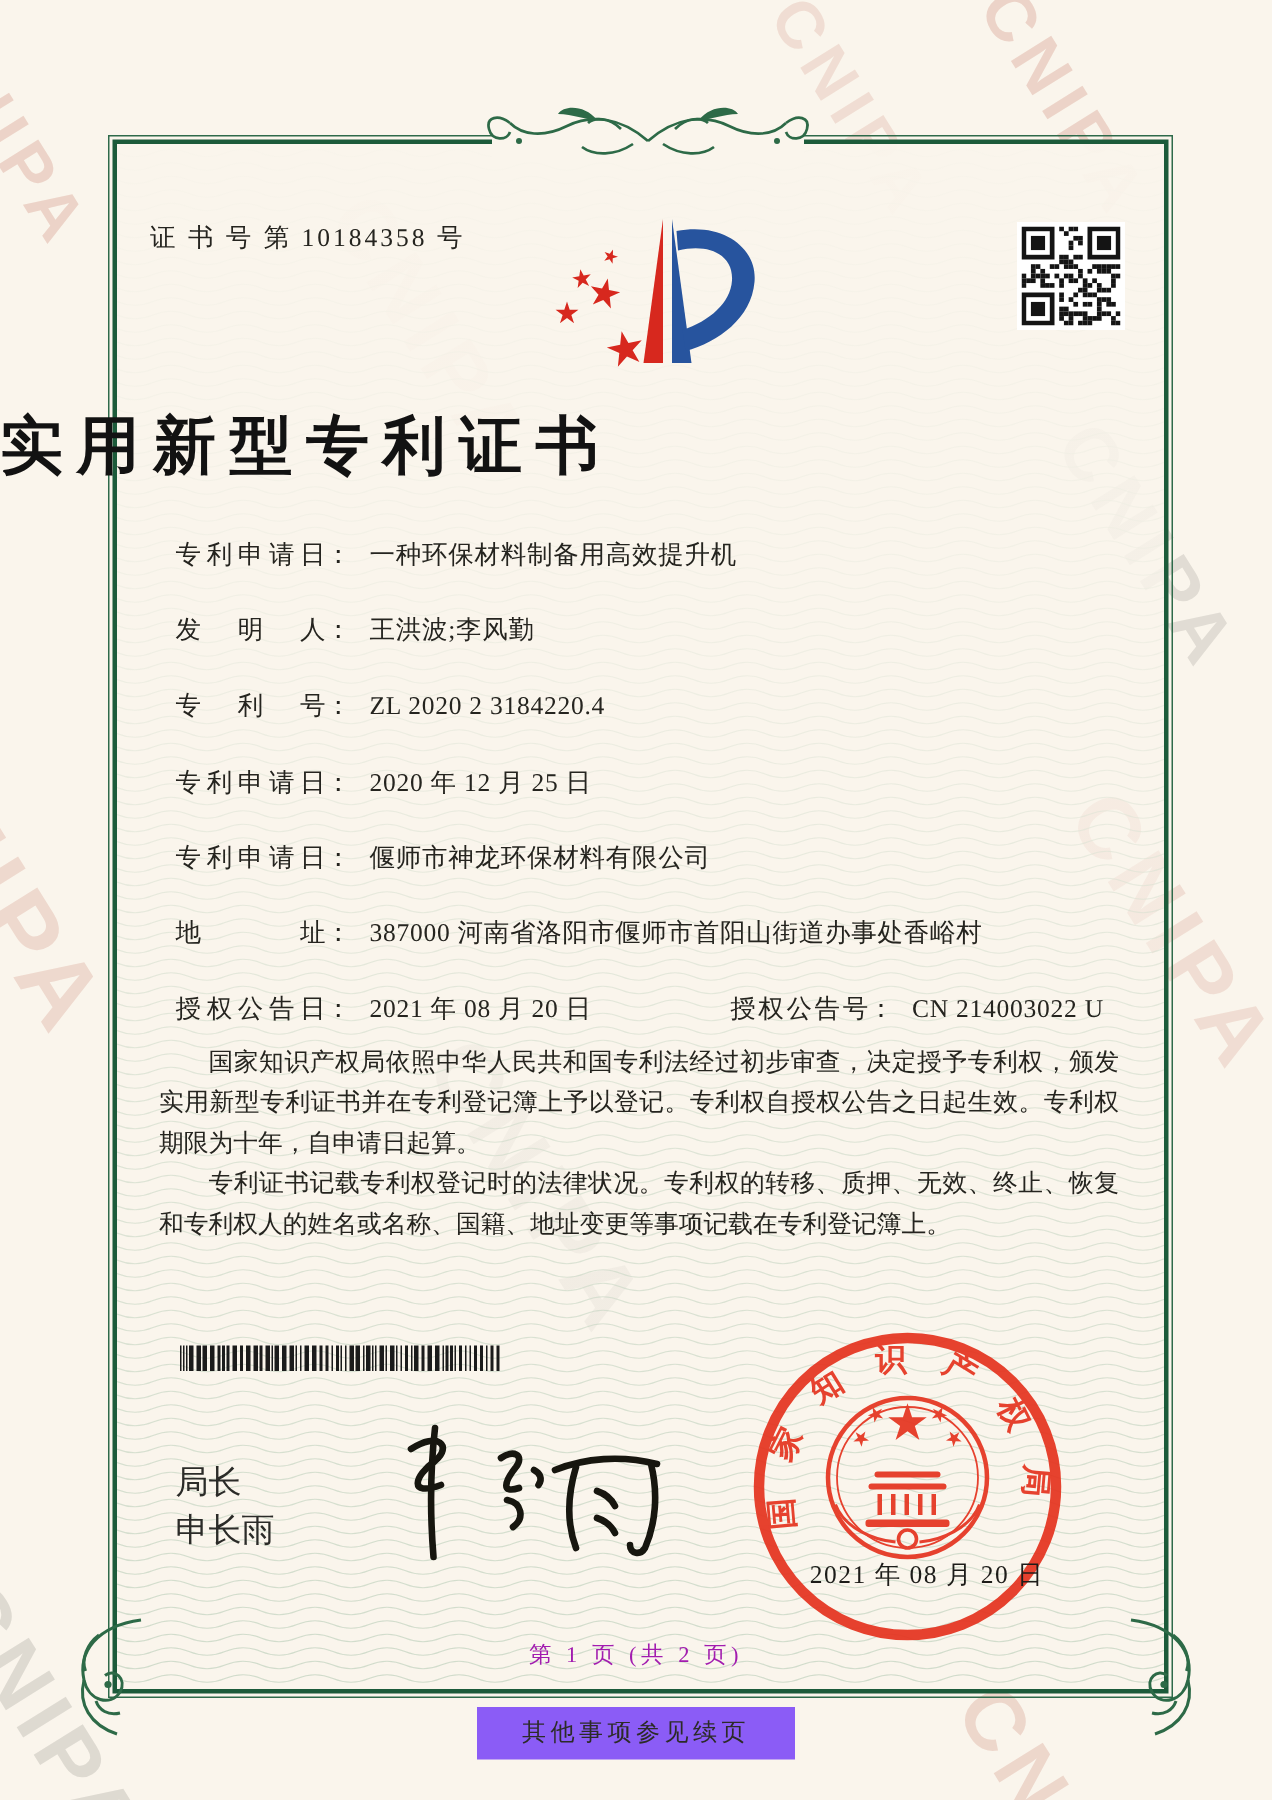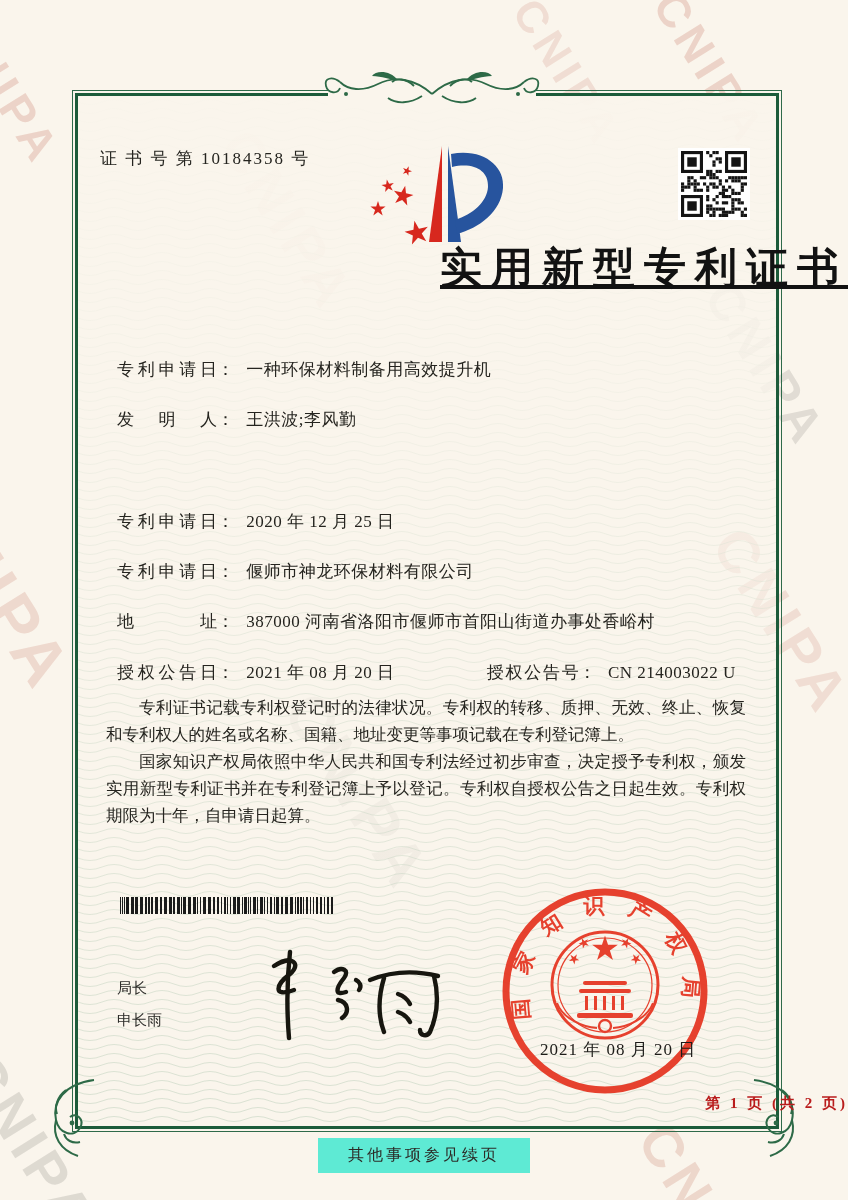--- a/index.html
+++ b/index.html
@@ -21,41 +21,41 @@
   .wave-fade{position:absolute;inset:0;
     background:linear-gradient(180deg,rgba(250,245,236,.96) 0%,rgba(250,245,236,.8) 28%,
                rgba(250,245,236,.35) 62%,rgba(250,245,236,0) 100%);}
   .ornament-top{position:absolute;left:302px;top:64px;z-index:3;}
   .corner{position:absolute;z-index:3;}
   
   .content{position:absolute;inset:0;z-index:4;}
   .cert-number{position:absolute;left:100px;top:147px;font-size:17px;letter-spacing:2px;}
   .logo{position:absolute;left:345px;top:140px;}
   .qr-wrap{position:absolute;left:678px;top:148px;background:#fff;padding:3px;line-height:0;}
-  .title{position:absolute;left:0;right:0;top:240px;margin:0;text-align:right;
-         font-size:42px;font-weight:700;letter-spacing:9px;color:#121212;text-decoration:underline;}
+  .title{position:absolute;left:0;right:0;top:269px;margin:0;text-align:left;
+         font-size:42px;font-weight:700;letter-spacing:9px;color:#121212;}
   .frow{position:absolute;left:117px;font-size:17px;white-space:nowrap;}
   .flabel{display:inline-block;width:100px;text-align:justify;text-align-last:justify;vertical-align:bottom;}
   .flabel-narrow{width:92px;}
   .fvalue{margin-left:8px;letter-spacing:.5px;}
   .frow-inline2{display:inline-block;margin-left:88px;}
   .body-text{position:absolute;left:106px;top:694px;width:640px;font-size:16.5px;
              line-height:27px;text-align:justify;}
   .body-text p{margin:0;text-indent:2em;}
   #barcode{position:absolute;left:120px;top:897px;width:220px;height:17px;display:flex;align-items:stretch;}
-  .signer{position:absolute;left:117px;top:972px;font-size:15px;line-height:32px;
+  .signer{position:absolute;left:117px;top:972px;font-size:22px;line-height:32px;
           font-family:"Liberation Sans","DejaVu Sans",sans-serif;color:#2b2b28;}
   .signature{position:absolute;left:238px;top:946px;}
   .seal{position:absolute;left:499px;top:885px;}
   .seal-date{position:absolute;left:528px;top:1038px;width:180px;text-align:center;
              font-size:17px;letter-spacing:1px;color:#1d1c19;}
-  .page-num{position:absolute;left:0;right:0;top:1094px;text-align:right;font-size:15px;
-            letter-spacing:3px;color:#b91c1c;font-weight:bold;}
+  .page-num{position:absolute;left:0;right:0;top:1094px;text-align:center;font-size:15px;
+            letter-spacing:3px;color:#a21caf;}
   .continuation{position:absolute;left:50%;top:1138px;transform:translateX(-50%);
-                background:#5eead4;padding:7px 30px;font-size:16px;letter-spacing:3px;color:#2c2b27;}
+                background:#8b5cf6;padding:7px 30px;font-size:16px;letter-spacing:3px;color:#2c2b27;}
 </style>
 </head>
 <body>
 
 <div class="page">
 
   <div id="wm-layer">
       <div class="wm" style="left: -18px; top: 2px; font-size: 46px; color: rgb(223, 179, 165); opacity: 0.5;">CNIPA</div>
       <div class="wm" style="left: 545px; top: -10px; font-size: 44px; color: rgb(223, 179, 165); opacity: 0.35;">CNIPA</div>
       <div class="wm" style="left: 688px; top: -18px; font-size: 46px; color: rgb(223, 179, 165); opacity: 0.5;">CNIPA</div>
@@ -372,20 +372,24 @@
     <h1 class="title">实用新型专利证书</h1>
 
     <div class="frow" style="top:358px">
       <span class="flabel">专利申请日</span><span>：</span>
       <span class="fvalue">一种环保材料制备用高效提升机</span>
     </div>
     <div class="frow" style="top:408px">
       <span class="flabel">发明人</span><span>：</span>
       <span class="fvalue">王洪波;李风勤</span>
     </div>
+    <div class="frow" style="top:459px">
+      <span class="flabel">专利号</span><span>：</span>
+      <span class="fvalue">ZL 2020 2 3184220.4</span>
+    </div>
     <div class="frow" style="top:510px">
       <span class="flabel">专利申请日</span><span>：</span>
       <span class="fvalue">2020 年 12 月 25 日</span>
     </div>
     <div class="frow" style="top:560px">
       <span class="flabel">专利申请日</span><span>：</span>
       <span class="fvalue">偃师市神龙环保材料有限公司</span>
     </div>
     <div class="frow" style="top:610px">
       <span class="flabel">地址</span><span>：</span>
@@ -394,22 +398,22 @@
     <div class="frow" style="top:661px">
       <span class="flabel">授权公告日</span><span>：</span>
       <span class="fvalue">2021 年 08 月 20 日</span>
       <span class="frow-inline2">
         <span class="flabel flabel-narrow">授权公告号</span><span>：</span>
         <span class="fvalue">CN 214003022 U</span>
       </span>
     </div>
 
     <div class="body-text">
+      <p>国家知识产权局依照中华人民共和国专利法经过初步审查，决定授予专利权，颁发实用新型专利证书并在专利登记簿上予以登记。专利权自授权公告之日起生效。专利权期限为十年，自申请日起算。</p>
       <p>专利证书记载专利权登记时的法律状况。专利权的转移、质押、无效、终止、恢复和专利权人的姓名或名称、国籍、地址变更等事项记载在专利登记簿上。</p>
-      <p>国家知识产权局依照中华人民共和国专利法经过初步审查，决定授予专利权，颁发实用新型专利证书并在专利登记簿上予以登记。专利权自授权公告之日起生效。专利权期限为十年，自申请日起算。</p>
     </div>
 
     <div id="barcode">
         <span style="display: inline-block; height: 100%; background: rgb(27, 27, 27); width: 1px; margin-right: 1px;"></span>
         <span style="display: inline-block; height: 100%; background: rgb(27, 27, 27); width: 1px; margin-right: 1px;"></span>
         <span style="display: inline-block; height: 100%; background: rgb(27, 27, 27); width: 1px; margin-right: 1px;"></span>
         <span style="display: inline-block; height: 100%; background: rgb(27, 27, 27); width: 3px; margin-right: 2px;"></span>
         <span style="display: inline-block; height: 100%; background: rgb(27, 27, 27); width: 3px; margin-right: 1px;"></span>
         <span style="display: inline-block; height: 100%; background: rgb(27, 27, 27); width: 3px; margin-right: 2px;"></span>
         <span style="display: inline-block; height: 100%; background: rgb(27, 27, 27); width: 3px; margin-right: 2px;"></span>

